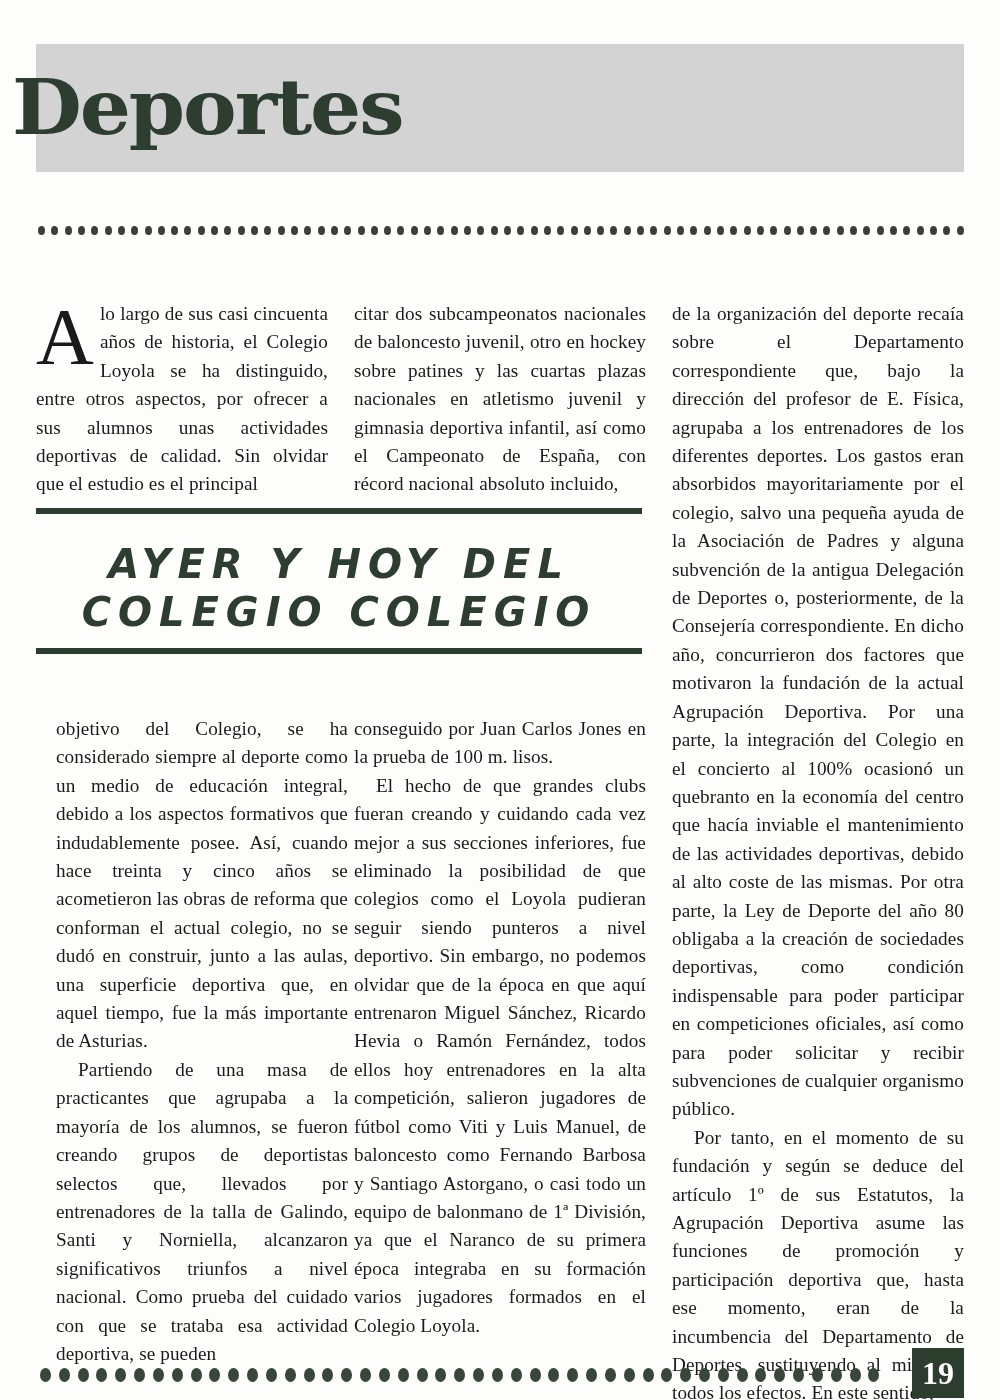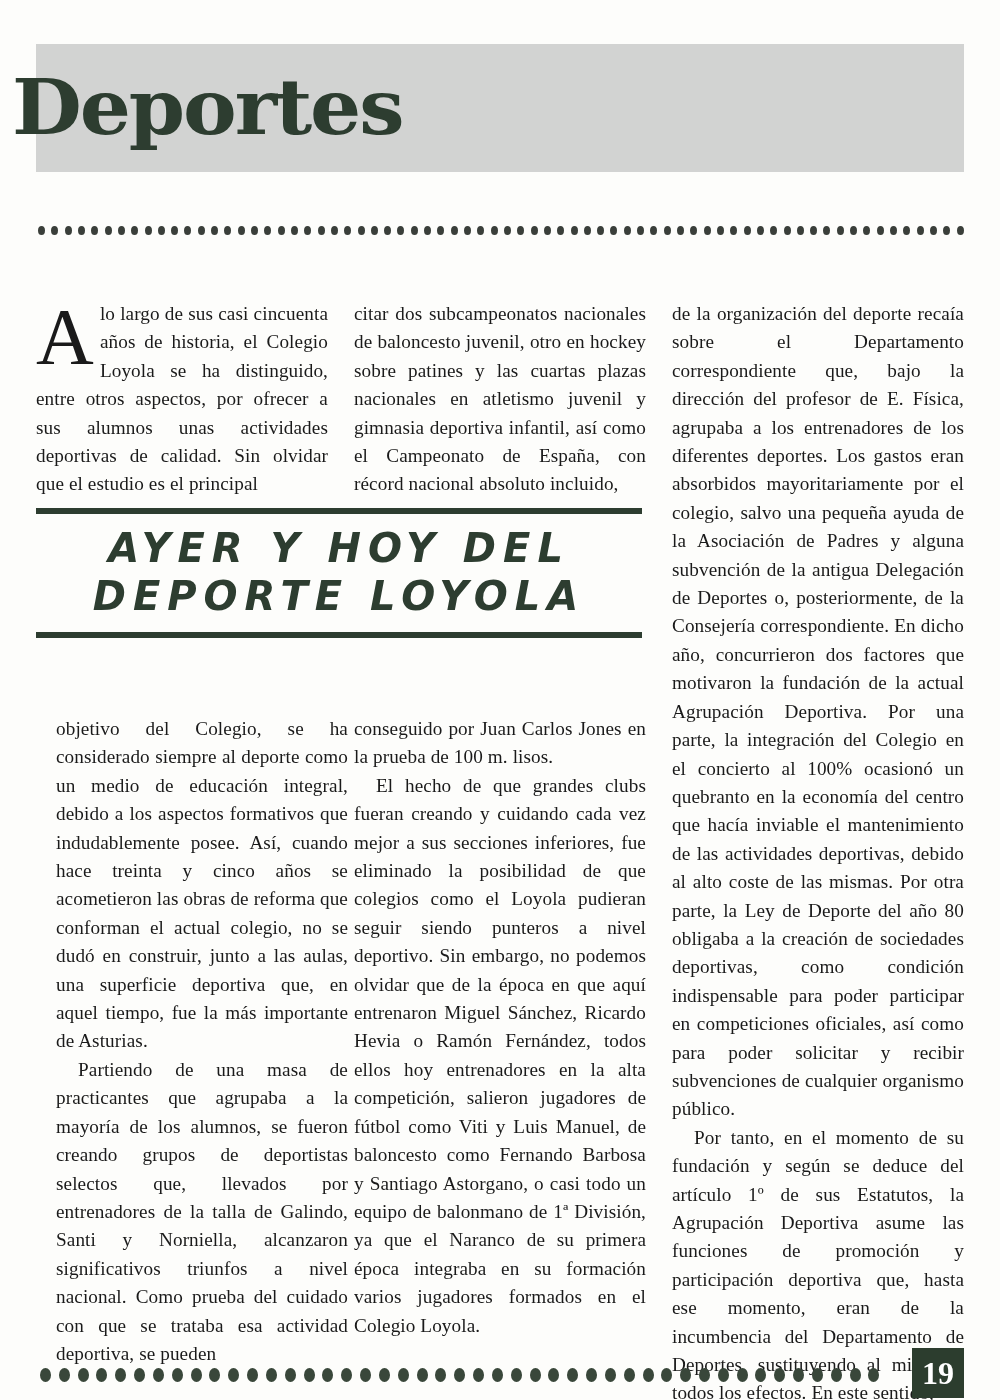--- a/index.html
+++ b/index.html
@@ -143,21 +143,21 @@
   }
   .rule-bottom { margin-top: 6px; }
   .headline {
     font-family: "DejaVu Sans", "Liberation Sans", sans-serif;
     font-weight: bold;
     font-size: 40px;
     line-height: 48px;
     letter-spacing: 7px;
     color: #2d3d30;
     text-align: center;
-    padding: 10px 0 6px 0;
+    padding: 26px 0 6px 0;
     font-style: italic;
     transform: skewX(-0deg);
   }
   .headline div { white-space: nowrap; }
 
   
   .col-lower {
     position: absolute;
     width: 292px;
     top: 415px;
@@ -269,21 +269,21 @@
     <p class="noindent">conseguido por Juan Carlos Jones en la prueba de 100 m. lisos.</p>
     <p>El hecho de que grandes clubs fueran creando y cuidando cada vez mejor a sus secciones inferiores, fue eliminado la posibilidad de que colegios como el Loyola pudieran seguir siendo punteros a nivel deportivo. Sin embargo, no podemos olvidar que de la época en que aquí entrenaron Miguel Sánchez, Ricardo Hevia o Ramón Fernández, todos ellos hoy entrenadores en la alta competición, salieron jugadores de fútbol como Viti y Luis Manuel, de baloncesto como Fernando Barbosa y Santiago Astorgano, o casi todo un equipo de balonmano de 1ª División, ya que el Naranco de su primera época integraba en su formación varios jugadores formados en el Colegio Loyola.</p>
   </div>
 
 </div>
 
 <div class="headline-block">
   <div class="rule"></div>
   <div class="headline">
     <div>AYER Y HOY DEL</div>
-    <div>DEPORTE LOYOLA</div>
+    <div>COLEGIO COLEGIO</div>
   </div>
   <div class="rule rule-bottom"></div>
 </div>
 
 <div class="dots-row dots-bottom" id="dots-bottom">
     <span class="dot"></span>
     <span class="dot"></span>
     <span class="dot"></span>
     <span class="dot"></span>
     <span class="dot"></span>

